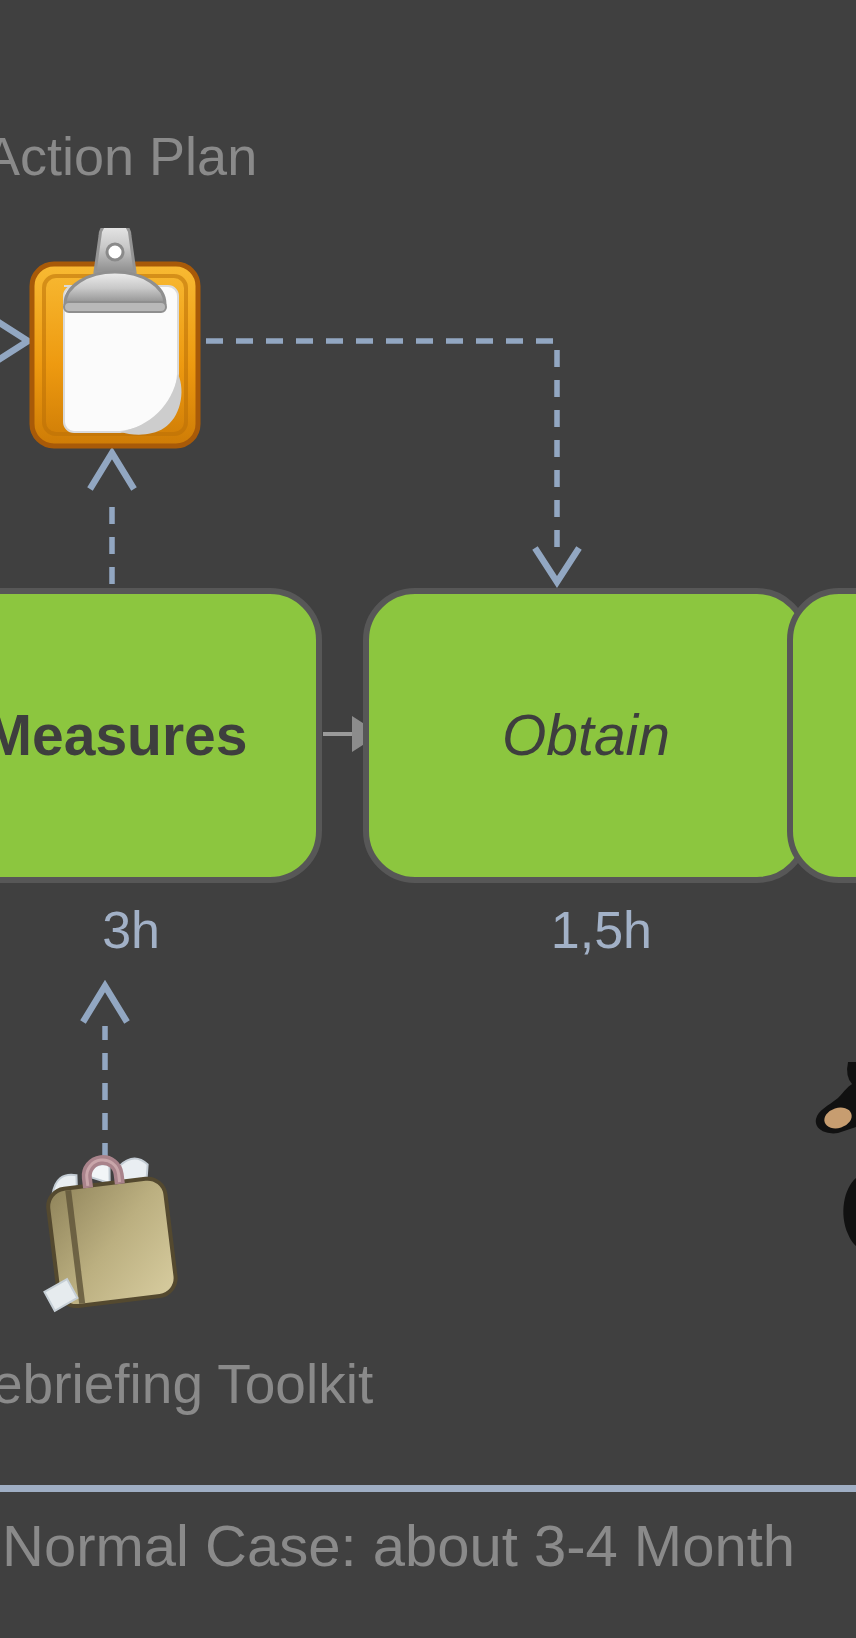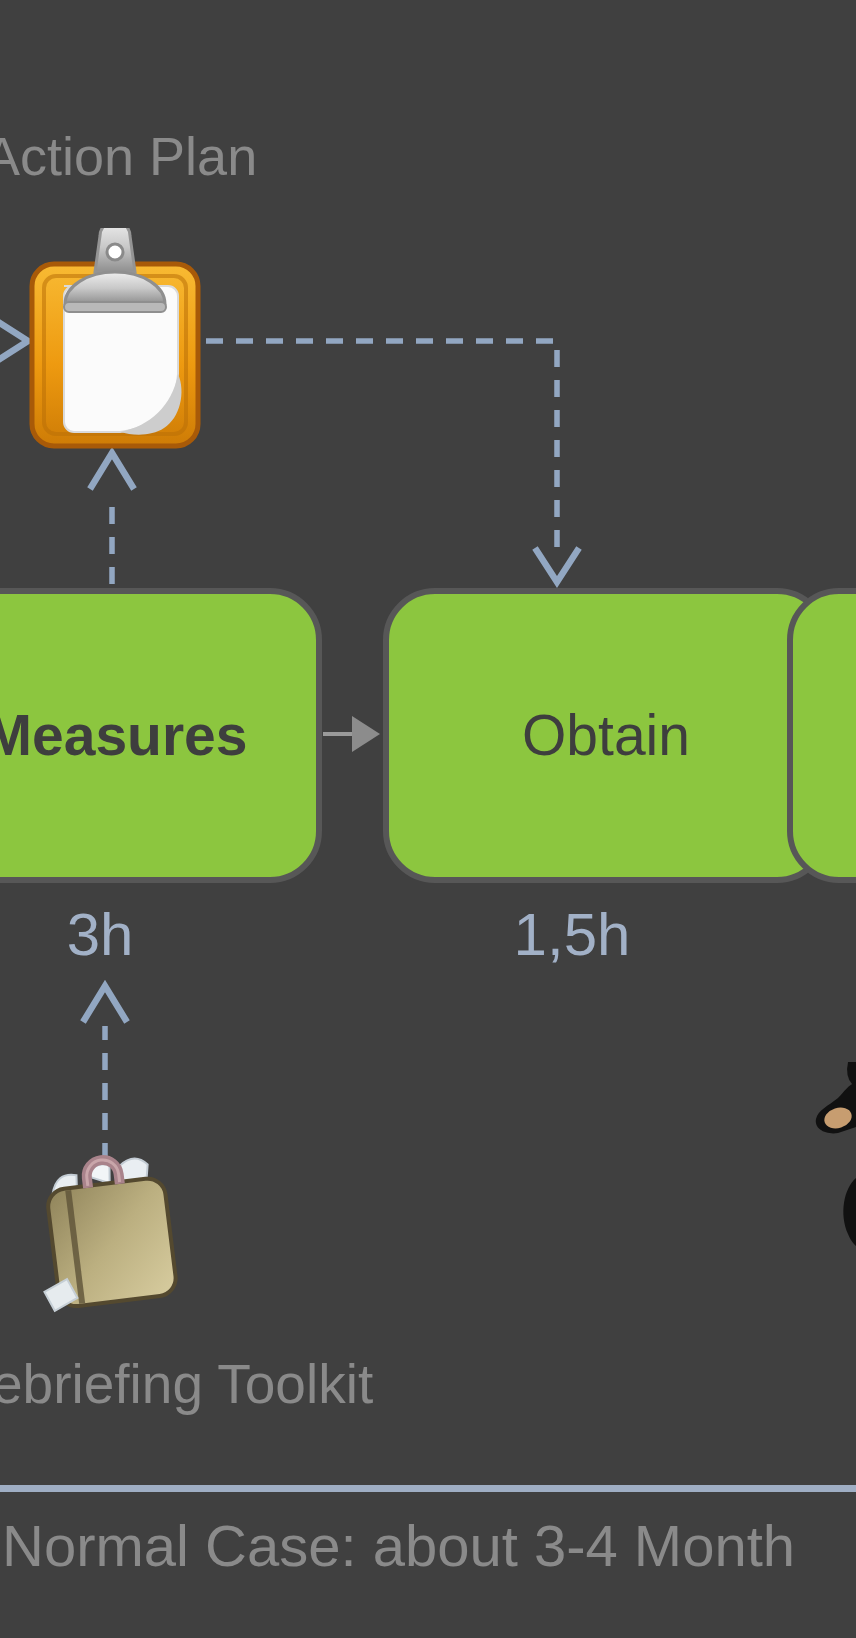--- a/index.html
+++ b/index.html
@@ -23,26 +23,26 @@
 
   .step-box{
     position:absolute;z-index:2;top:588px;height:295px;
     background:#8CC63F;border:6px solid #575757;border-radius:52px;
     box-sizing:border-box;display:flex;flex-direction:column;
     align-items:center;justify-content:center;
     color:#3E3E3E;font-size:57px;line-height:1.26;text-align:center;
   }
   .step-box .l2{font-weight:bold;}
   .box-derive{left:-90px;width:412px;}
-  .box-feedback{left:383px;width:446px;}
+  .box-feedback{left:363px;width:446px;font-style:italic;}
   .box-next{left:787px;width:310px;}
 
   .duration{
-    position:absolute;z-index:3;top:903px;font-size:60px;color:#A2B1C7;
-    text-align:center;line-height:1.05;
+    position:absolute;z-index:3;top:903px;font-size:52px;color:#A2B1C7;
+    text-align:right;line-height:1.05;
   }
   .dur-1{left:40px;width:120px;}
   .dur-2{left:492px;width:160px;}
 
   .icon-abs{position:absolute;z-index:2;}
   .separator{
     position:absolute;z-index:2;left:0;top:1485px;width:856px;height:7px;
     background:#9FAEC4;
   }
 </style>

